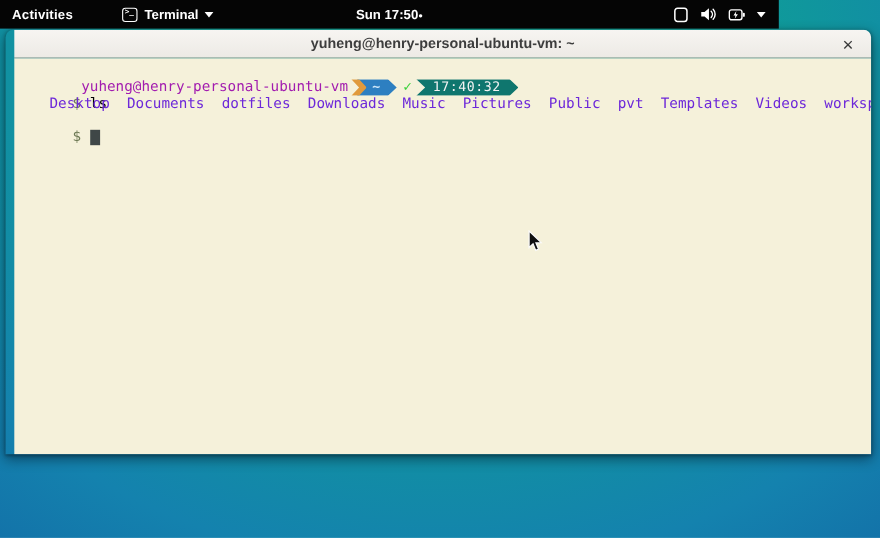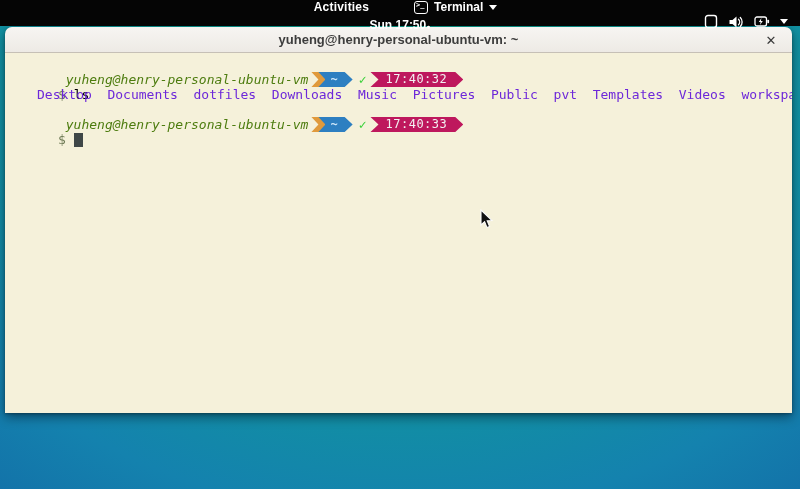--- a/index.html
+++ b/index.html
@@ -5,93 +5,93 @@
   * { margin:0; padding:0; box-sizing:border-box; }
   html,body { width:800px; height:489px; overflow:hidden; }
   body {
     position:relative;
     font-family:"Liberation Sans", sans-serif;
     background: radial-gradient(ellipse 95% 130% at 50% 12%, #0aa28c 0%, #0f9b99 38%, #1482ae 72%, #1264a4 100%);
   }
 
   
   .topbar {
-    position:absolute; top:0; left:0; width:800px; height:26px;
+    position:absolute; top:0; left:0; width:708px; height:26px;
     background:#050505; color:#fff; display:flex; align-items:center;
-    font-size:12px; font-weight:700; z-index:30;flex-direction:column;
+    font-size:12px; font-weight:700; z-index:30;
   }
   .tb-left { display:flex; align-items:center; gap:16px; padding-left:11px; }
   .activities { cursor:pointer; letter-spacing:.2px; }
   .appmenu { display:flex; align-items:center; gap:6px; cursor:pointer;padding-left:29px; }
   .term-ico {
     width:14px; height:13px; border:1.4px solid #fff; border-radius:3px;
     position:relative; display:inline-block;
   }
   .term-ico::before {
     content:">_"; position:absolute; left:1px; top:-1px;
     font-family:"DejaVu Sans Mono", monospace; font-size:7px; font-weight:700; color:#fff;
   }
   .chevron-down {
     width:0; height:0; display:inline-block;
     border-left:4px solid transparent; border-right:4px solid transparent;
     border-top:5px solid #fff;
   }
   .tb-clock {
-    position:absolute; left:0; right:0; top:12px; height:26px;
+    position:absolute; left:0; right:0; top:0; height:26px;
     display:flex; align-items:center; justify-content:center; 
     pointer-events:none;
   }
   .tb-clock .dot { font-size:7px; line-height:1; position:relative; top:1px; }
   .tb-right { margin-left:auto; display:flex; align-items:center; gap:10px; padding-right:12px; cursor:pointer; }
   .tb-right svg { display:block; }
 
   
   .window {
     position:absolute; left:5px; top:27px; width:787px; height:386px;
     border-radius:7px 7px 0 0;
     box-shadow:0 4px 12px rgba(0,0,10,.45), 0 1px 3px rgba(0,0,0,.3);
-    z-index:10; overflow:hidden;
+    z-index:10; overflow:hidden;padding-left:8px;
   }
   .titlebar {
     height:26px; background:linear-gradient(#f7f5f2,#edeae5);
     border-bottom:1px solid #c6c0b6;
     display:flex; align-items:center; justify-content:center; position:relative;
     font-size:13px; font-weight:700; color:#3d3d3d;
   }
   .close-btn {
     position:absolute; right:10px; top:0; height:26px; width:22px;
     display:flex; align-items:center; justify-content:center;
     font-size:13px; color:#3a3a3a; cursor:pointer; font-weight:400;
   }
   .term {
     height:360px; background:#f5f1da; padding:4px 0 0 6px;
     font-family:"DejaVu Sans Mono", monospace; font-size:13px; line-height:15px;
     color:#4d4d4c; cursor:text;
   }
   .tline { height:15px; white-space:pre; }
 
   
-  .pl-user { color:#4d7c0f;font-style:italic; }
+  .pl-user { color:#a21caf; }
   .pl-wedge {
     display:inline-block; vertical-align:top; width:14px; height:15px;
     background:#e09a3c; margin-left:3px; margin-right:-9px; position:relative; z-index:1;
     clip-path:polygon(0 0, 50% 0, 100% 50%, 50% 100%, 0 100%, 50% 50%);
   }
   .pl-blue {
     display:inline-block; vertical-align:top; height:15px; line-height:15px;
     background:#2d7fc1; color:#cfe8fa; font-weight:700; font-size:12px;
     padding:0 15px 0 14px;
     clip-path:polygon(0 0, calc(100% - 8px) 0, 100% 50%, calc(100% - 8px) 100%, 0 100%, 8px 50%);
   }
   .pl-check {
     color:#3bd13b; font-weight:700; margin:0 4px 0 6px; font-size:13px;
   }
   .pl-dark {
     display:inline-block; vertical-align:top; height:15px; line-height:15px;
-    background:#be185d; color:#f2f2f2; font-size:12px; letter-spacing:.5px;
+    background:#0f766e; color:#f2f2f2; font-size:12px; letter-spacing:.5px;
     padding:0 16px 0 15px;
     clip-path:polygon(0 0, calc(100% - 8px) 0, 100% 50%, calc(100% - 8px) 100%, 0 100%, 8px 50%);
   }
   .dollar { color:#6e7a55; }
   .cmd { color:#000000; }
   .dirs { color:#6d28d9;margin-left:26px; }
   .cursor-block {
     display:inline-block; vertical-align:top; width:9px; height:14px;
     background:#3f4747; margin-left:8px; margin-top:1px;
   }
@@ -142,23 +142,20 @@
     <div class="tline">
       <span class="pl-user"> yuheng@henry-personal-ubuntu-vm</span><span class="pl-wedge"></span><span class="pl-blue">~</span><span class="pl-check">✓</span><span class="pl-dark">17:40:32</span>
     </div>
 
     <div class="tline">
       <span class="dollar">$</span><span> </span><span class="cmd">ls</span>
     </div>
 
     <div class="tline dirs">Desktop  Documents  dotfiles  Downloads  Music  Pictures  Public  pvt  Templates  Videos  workspace</div>
 
-    <div class="tline">
-      <span class="pl-user"> yuheng@henry-personal-ubuntu-vm</span><span class="pl-wedge"></span><span class="pl-blue">~</span><span class="pl-check">✓</span><span class="pl-dark">17:40:33</span>
-    </div>
 
     <div class="tline">
       <span class="dollar">$</span><span class="cursor-block"></span>
     </div>
 
   </div>
 </div>
 
 <svg class="mouse" width="15" height="21" viewBox="0 0 15 21">
   <path d="M2 1 L2 16 L5.6 12.6 L8 18.6 L10.6 17.5 L8.2 11.8 L13 11.6 Z" fill="#101010" stroke="#fafafa" stroke-width="1.1"></path>

